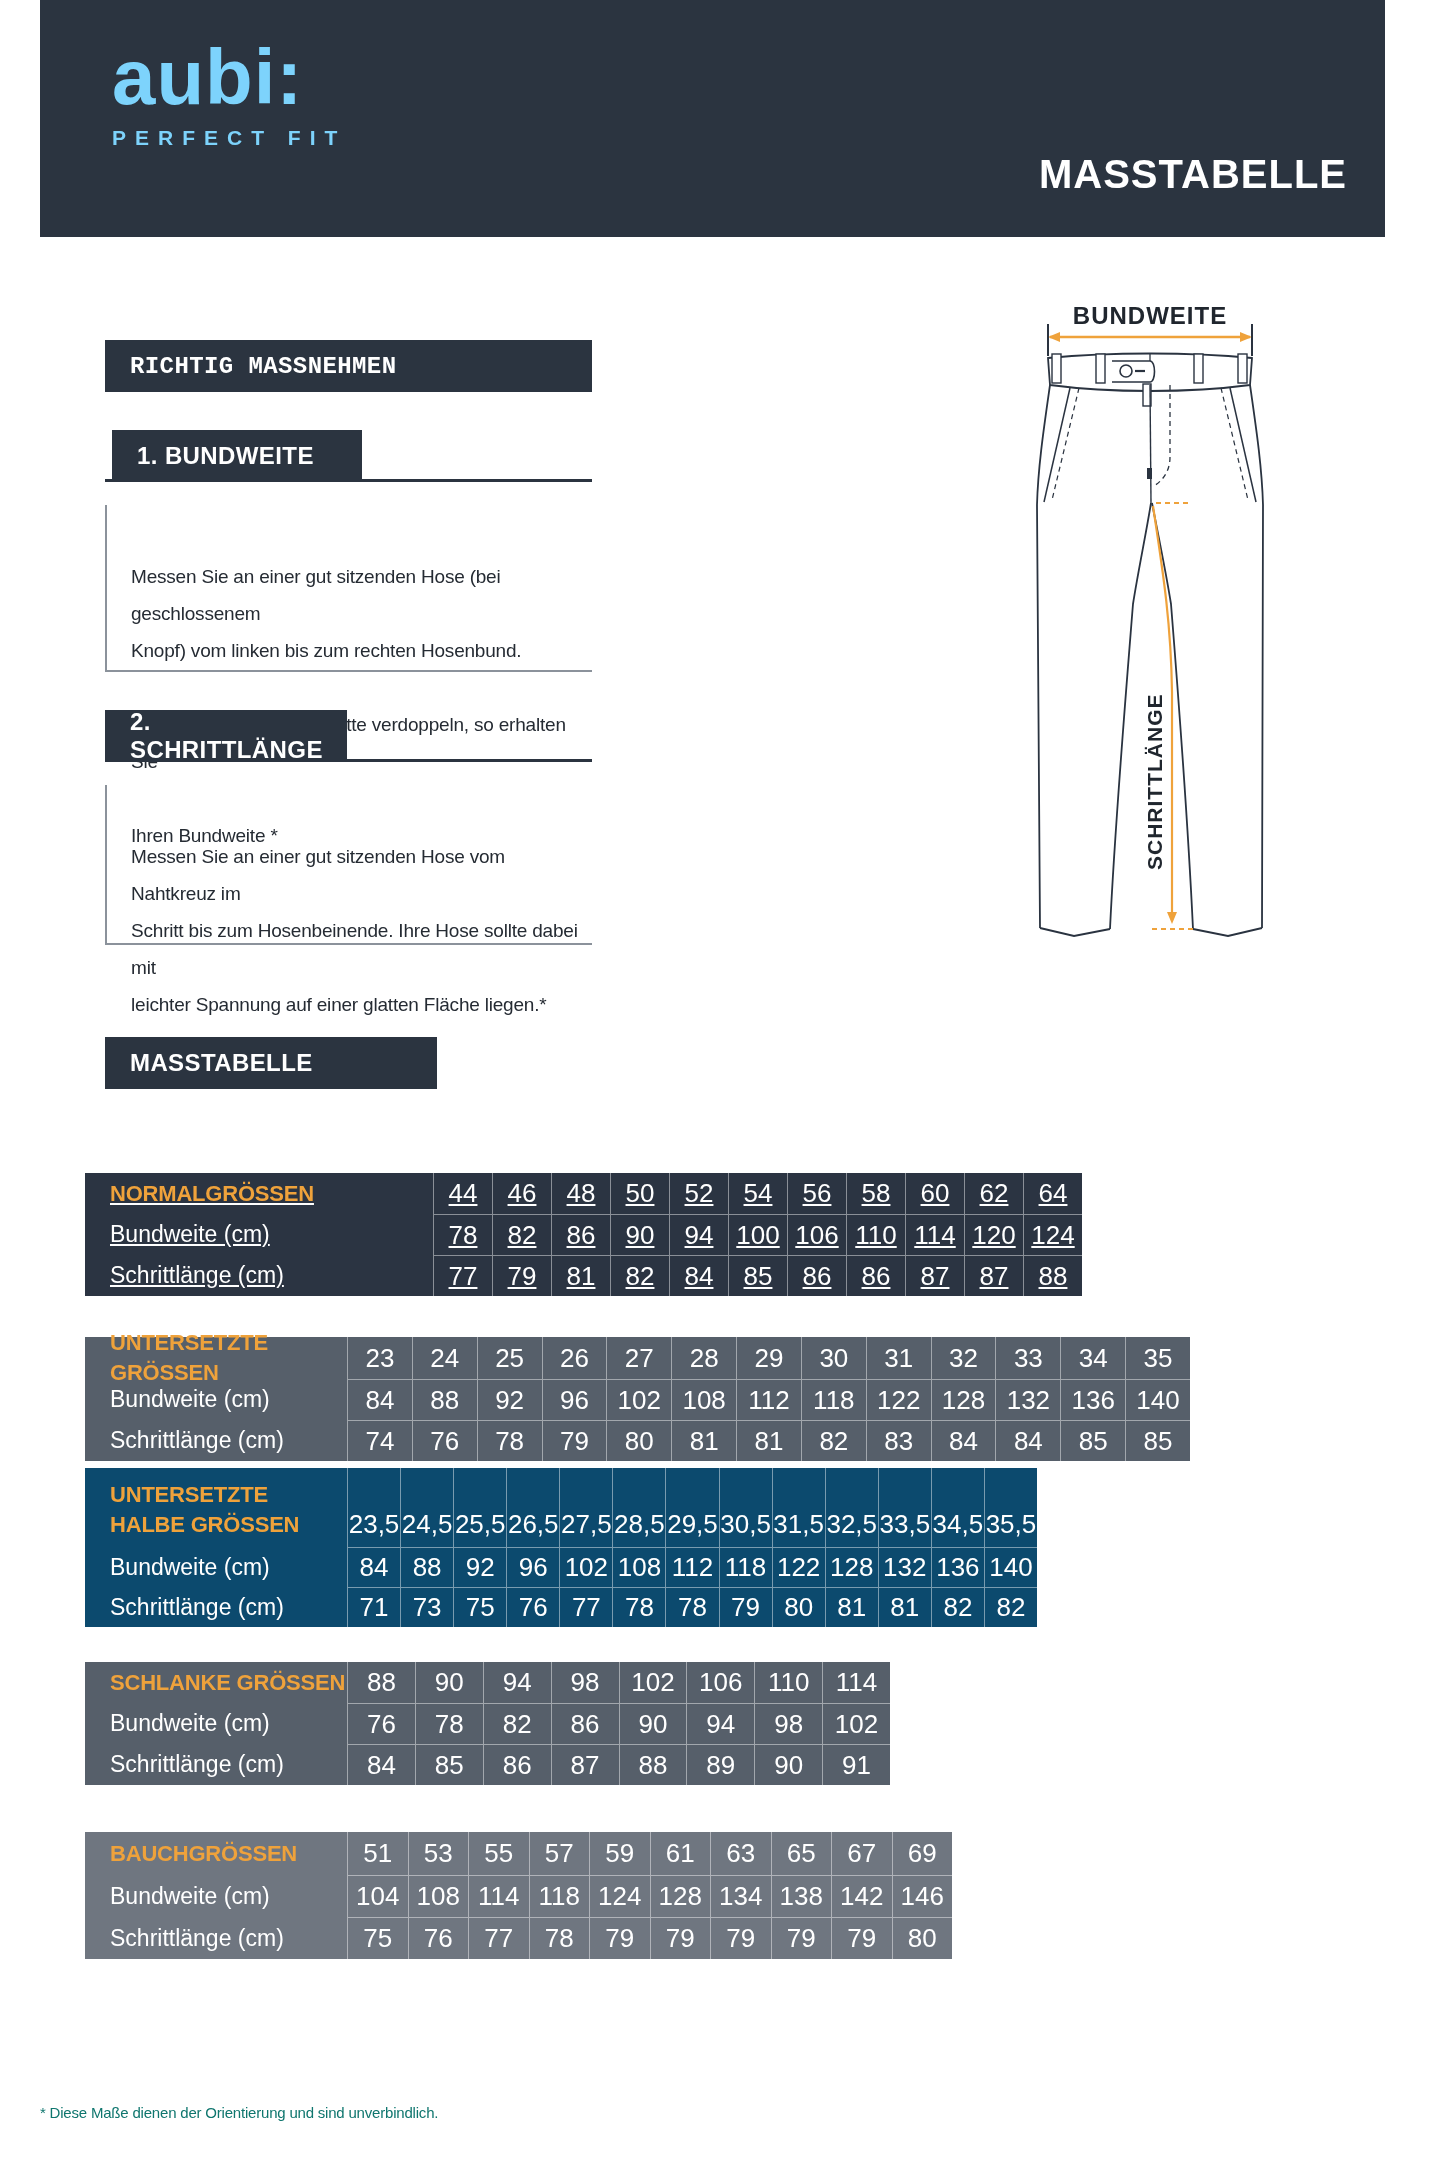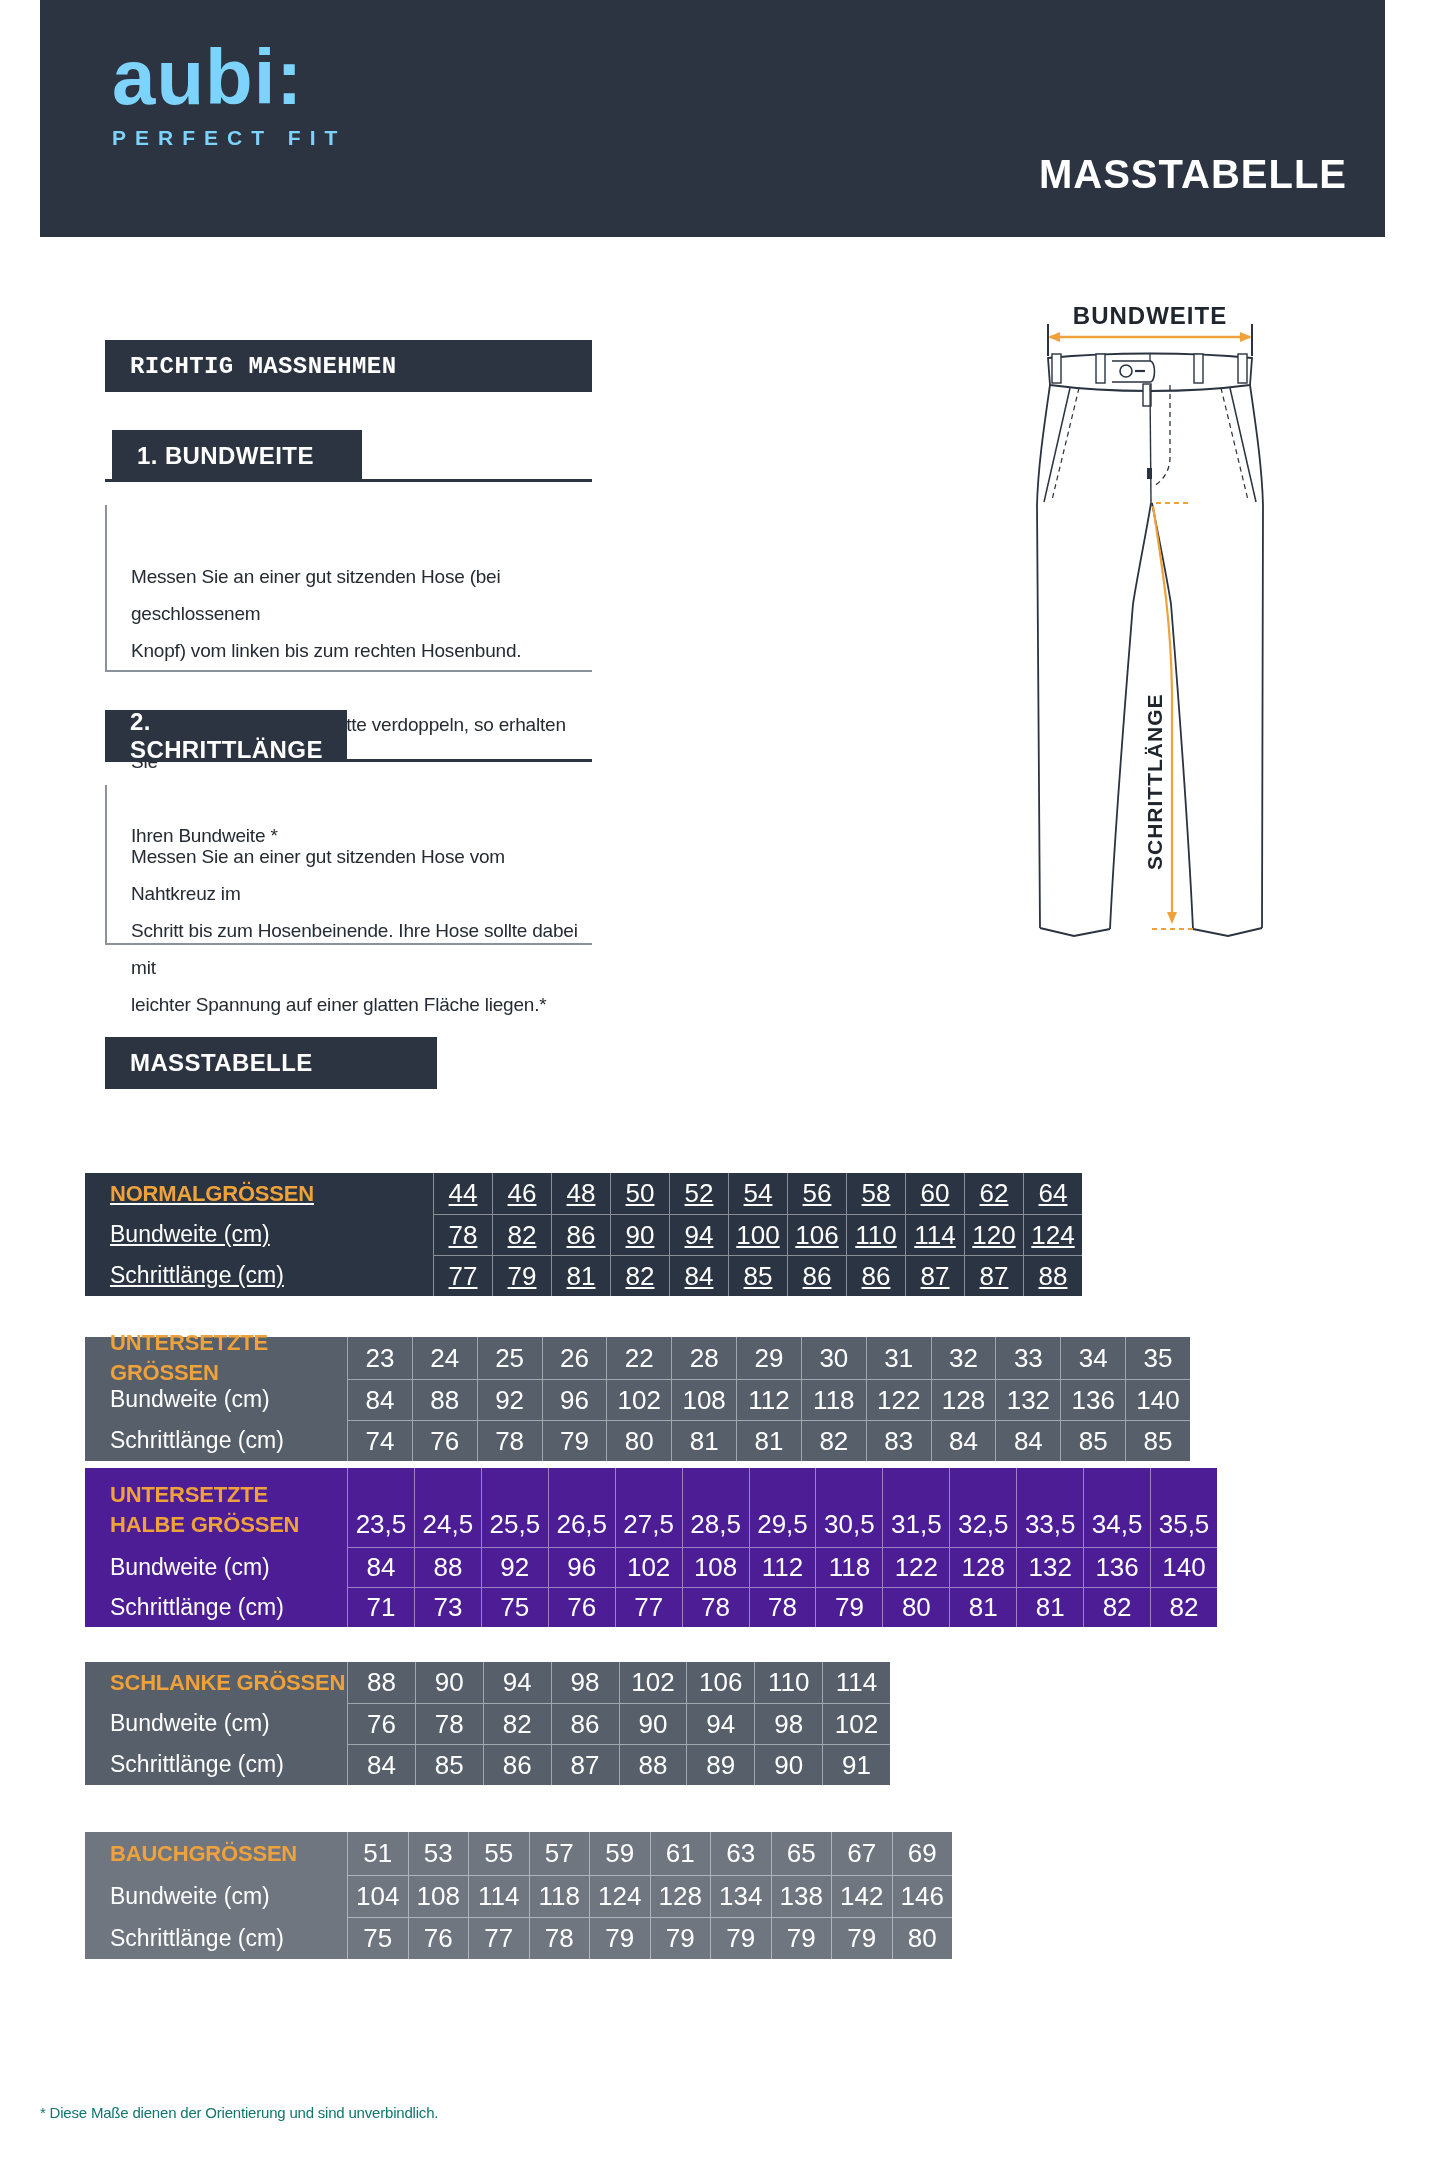--- a/index.html
+++ b/index.html
@@ -185,21 +185,21 @@
         <div class="cell t-num t-top">87</div>
         <div class="cell t-num t-top">87</div>
         <div class="cell t-num t-top">88</div>
       </div>
       <div class="size-table" style="left: 85px; top: 1337px; width: 1105px; background: rgb(86, 95, 106); grid-template-columns: 262px repeat(13, 1fr); grid-template-rows: 42px 41px 41px;">
         <div class="cell t-title">UNTERSETZTE  GRÖSSEN</div>
         <div class="cell t-num">23</div>
         <div class="cell t-num">24</div>
         <div class="cell t-num">25</div>
         <div class="cell t-num">26</div>
-        <div class="cell t-num">22</div>
+        <div class="cell t-num">27</div>
         <div class="cell t-num">28</div>
         <div class="cell t-num">29</div>
         <div class="cell t-num">30</div>
         <div class="cell t-num">31</div>
         <div class="cell t-num">32</div>
         <div class="cell t-num">33</div>
         <div class="cell t-num">34</div>
         <div class="cell t-num">35</div>
         <div class="cell t-label">Bundweite (cm)</div>
         <div class="cell t-num t-top">84</div>
@@ -223,21 +223,21 @@
         <div class="cell t-num t-top">80</div>
         <div class="cell t-num t-top">81</div>
         <div class="cell t-num t-top">81</div>
         <div class="cell t-num t-top">82</div>
         <div class="cell t-num t-top">83</div>
         <div class="cell t-num t-top">84</div>
         <div class="cell t-num t-top">84</div>
         <div class="cell t-num t-top">85</div>
         <div class="cell t-num t-top">85</div>
       </div>
-      <div class="size-table" style="left: 85px; top: 1468px; width: 1132px; background: #4c1d95; grid-template-columns: 262px repeat(13, 1fr); grid-template-rows: 79px 40px 40px;">
+      <div class="size-table" style="left: 85px; top: 1468px; width: 952px; background: #0c4a6e; grid-template-columns: 262px repeat(13, 1fr); grid-template-rows: 79px 40px 40px;">
         <div class="cell t-title v-end">UNTERSETZTE
 HALBE GRÖSSEN</div>
         <div class="cell t-num v-end">23,5</div>
         <div class="cell t-num v-end">24,5</div>
         <div class="cell t-num v-end">25,5</div>
         <div class="cell t-num v-end">26,5</div>
         <div class="cell t-num v-end">27,5</div>
         <div class="cell t-num v-end">28,5</div>
         <div class="cell t-num v-end">29,5</div>
         <div class="cell t-num v-end">30,5</div>

